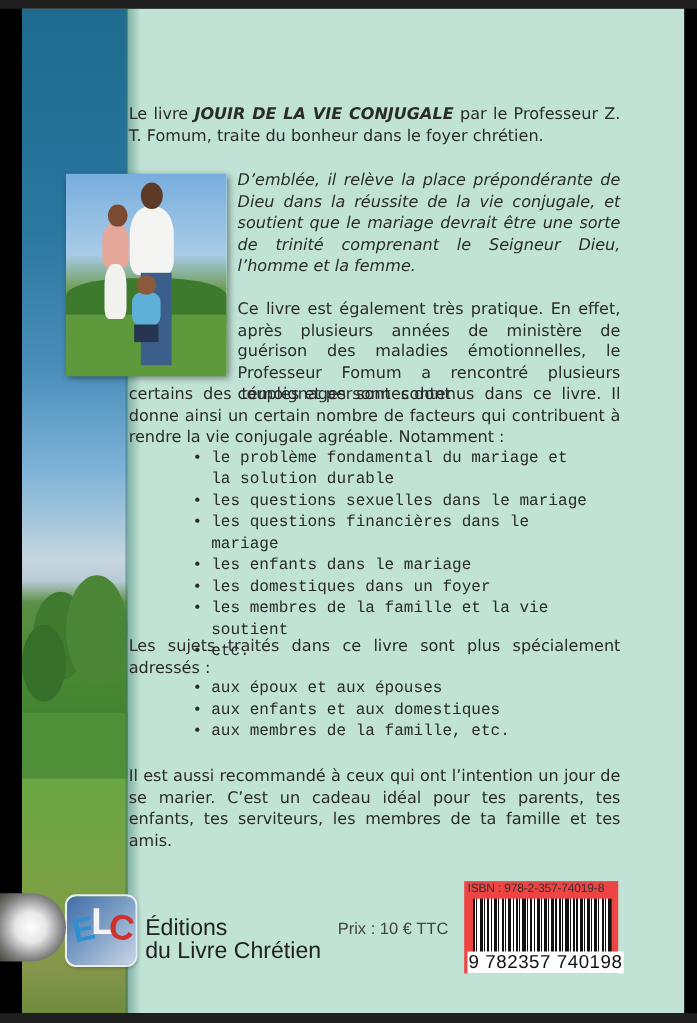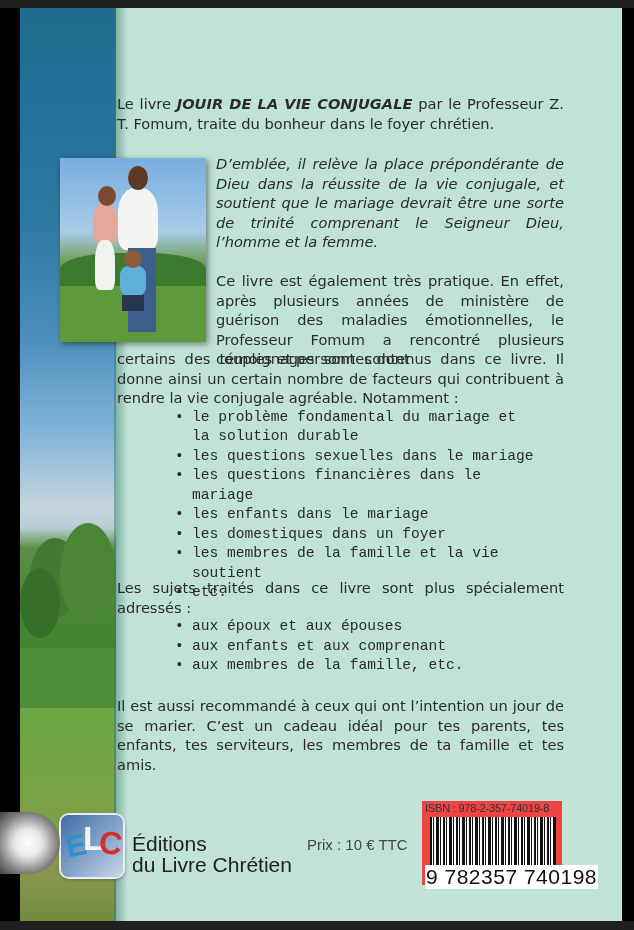--- a/index.html
+++ b/index.html
@@ -57,21 +57,21 @@
   .price { position:absolute; left:287px; top:828px; font-family:"Liberation Sans", sans-serif; font-size:15px; color:#444; }
   .barcode-box {
     position:absolute; left:402px; top:793px; width:140px; height:84px; background:#ef4444;
   }
   .isbn-label { position:absolute; left:3px; top:1px; font-family:"Liberation Sans", sans-serif; font-size:11px; color:#333; letter-spacing:-0.2px; white-space:nowrap; }
   .bars { position:absolute; left:8px; top:16px; width:126px; height:52px;
     background: repeating-linear-gradient(to right,
       #111 0px, #111 2px, #fff 2px, #fff 3px, #111 3px, #111 4px, #fff 4px, #fff 6px,
       #111 6px, #111 9px, #fff 9px, #fff 10px, #111 10px, #111 11px, #fff 11px, #fff 13px);
   }
-  .isbn-digits { position:absolute; left:3px; top:64px; font-family:"Liberation Sans", sans-serif; font-size:21px; color:#111; background:#fff; padding:0 1px; letter-spacing:0.5px; white-space:nowrap; }
+  .isbn-digits { position:absolute; left:3px; top:64px; font-family:"Liberation Sans", sans-serif; font-size:17px; color:#111; background:#fff; padding:0 1px; letter-spacing:0.5px; white-space:nowrap; }
   .nav-button {
     position:absolute; left:0px; top:812px; width:60px; height:62px; border-radius:0 31px 31px 0;
     background: radial-gradient(circle at 28px 31px, #ffffff 0px, #e6e6e6 14px, #7d7d7d 30px, #2c3220 46px);
   }
 </style>
 </head>
 <body>
 
 <div class="top-bar"></div>
 
@@ -121,21 +121,21 @@
       <li>les domestiques dans un foyer</li>
       <li>les membres de la famille et la vie soutient</li>
       <li>etc.</li>
     </ul>
   </div>
 
   <div class="text" style="left:97px;top:570px;width:447px;">
     <p>Les sujets traités dans ce livre sont plus spécialement adressés :</p>
     <ul class="bullets" style="margin-left:55px;width:370px;">
       <li>aux époux et aux épouses</li>
-      <li>aux enfants et aux comprenant</li>
+      <li>aux enfants et aux domestiques</li>
       <li>aux membres de la famille, etc.</li>
     </ul>
   </div>
 
   <div class="text" style="left:97px;top:688px;width:447px;">
     <p>Il est aussi recommandé à ceux qui ont l’intention un jour de se marier. C’est un cadeau idéal pour tes parents, tes enfants, tes serviteurs, les membres de ta famille et tes amis.</p>
   </div>
 
   <div class="logo">
     <span style="left:5px;top:14px;font-size:30px;color:#2f8fd1;transform:rotate(-12deg);">E</span>

